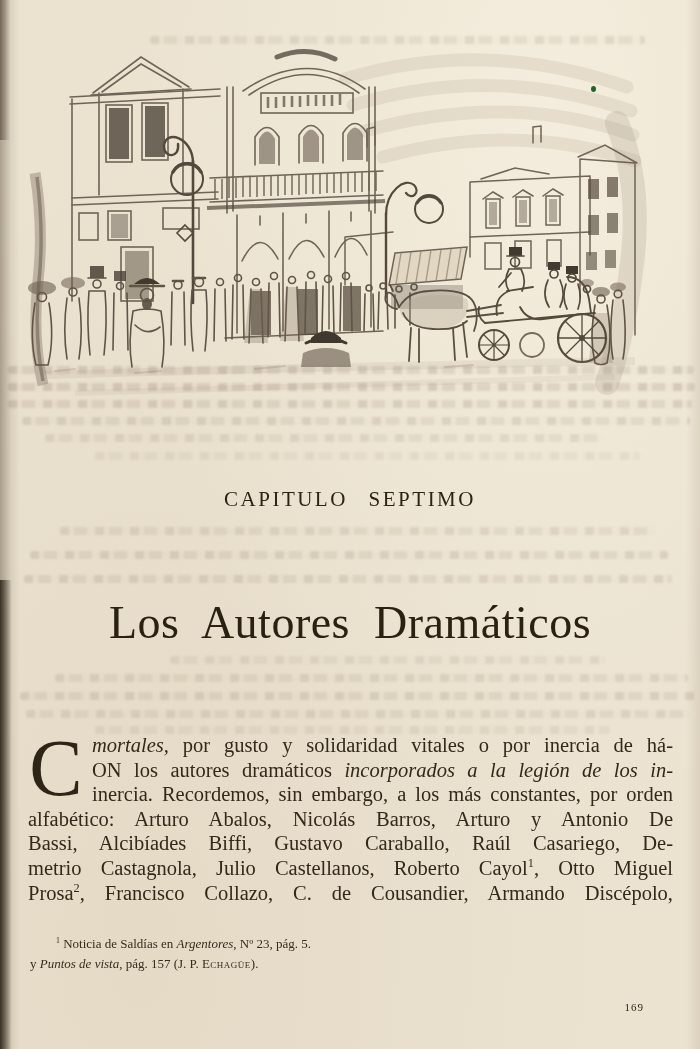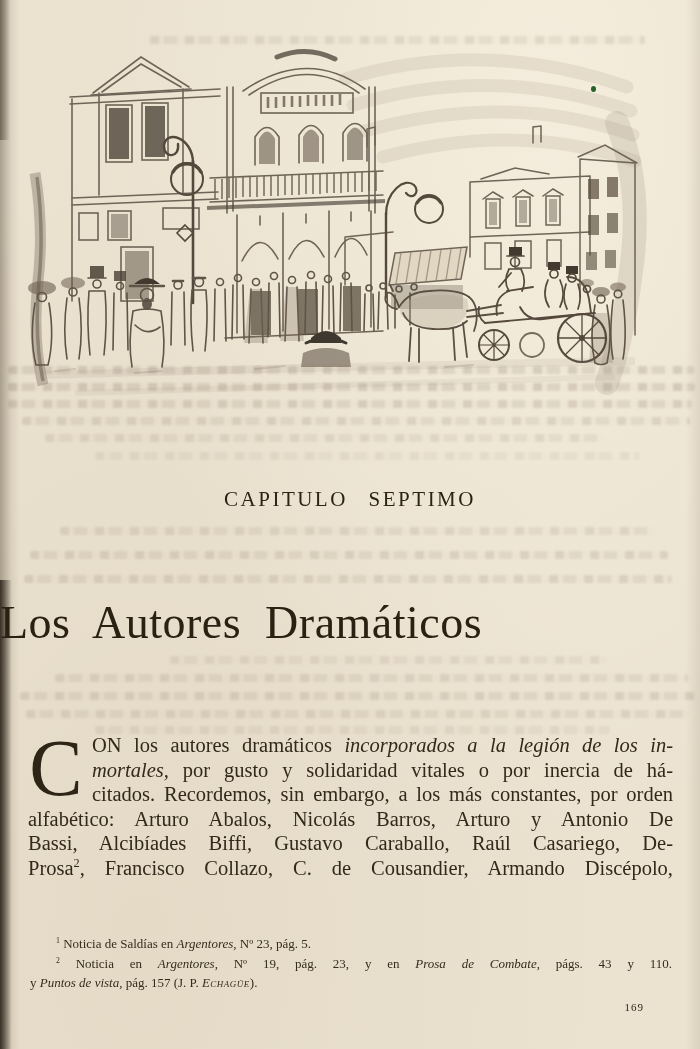--- a/index.html
+++ b/index.html
@@ -30,30 +30,30 @@
     background:repeating-linear-gradient(90deg,
       rgba(122,104,84,.30) 0 9px, rgba(122,104,84,.05) 9px 14px,
       rgba(122,104,84,.22) 14px 27px, rgba(122,104,84,.03) 27px 35px);}
 
   .illustration{position:absolute;left:15px;top:45px;width:640px;height:395px;}
 
   .speck{position:absolute;left:591px;top:86px;width:5px;height:6px;border-radius:50%;background:#23632b;}
 
   .chapter{position:absolute;left:0;right:0;top:487px;text-align:center;
     font-size:21px;letter-spacing:2.5px;word-spacing:13px;color:#2c2314;}
-  .booktitle{position:absolute;left:0;right:0;top:596px;
+  .booktitle{position:absolute;left:0;right:0;top:596px;text-align:center;
     font-size:46px;letter-spacing:.5px;word-spacing:12px;color:#2a2113;}
 
   .para{position:absolute;left:28px;right:27px;top:733px;
     font-size:20.5px;line-height:24.6px;color:#33291a;}
   .pline{text-align:justify;text-align-last:justify;}
   .dropcap{float:left;width:56px;height:72px;padding:1px 8px 0 0;
     font-size:80px;line-height:68px;text-align:center;color:#2e2516;}
   .it{font-style:italic;}
-  .sc{font-variant:small-caps;letter-spacing:.5px;font-style:italic;}
+  .sc{font-variant:small-caps;letter-spacing:.5px;}
   sup{font-size:.6em;line-height:0;vertical-align:super;}
 
   .footnotes{position:absolute;left:30px;right:28px;top:934px;
     font-size:13px;line-height:19.5px;color:#362c1d;}
   .fnline{text-align:left;}
   .fnline.fn-indent{text-indent:26px;}
   .fnline.fn-just{text-align:justify;text-align-last:justify;}
 
   .pagenum{position:absolute;top:1001px;right:56px;font-size:11px;letter-spacing:1px;color:#2f2718;}
 </style>
@@ -309,29 +309,29 @@
   <div class="spine-dark"></div>
   <div class="spine-top"></div>
   <div class="right-shade"></div>
 
   <div class="chapter">CAPITULO SEPTIMO</div>
 
   <div class="booktitle">Los Autores Dramáticos</div>
 
   <div class="para">
     <span class="dropcap">C</span>
+    <div class="pline"><span class="it">mortales,</span><span> por gusto y solidaridad vitales o por inercia de há-</span></div>
     <div class="pline"><span>ON los autores dramáticos </span><span class="it">incorporados a la legión de los in-</span></div>
-    <div class="pline"><span class="it">mortales,</span><span> por gusto y solidaridad vitales o por inercia de há-</span></div>
-    <div class="pline"><span>citados. Recordemos, sin embargo, a los más constantes, por orden</span></div>
+    <div class="pline"><span>inercia. Recordemos, sin embargo, a los más constantes, por orden</span></div>
     <div class="pline"><span>alfabético: Arturo Abalos, Nicolás Barros, Arturo y Antonio De</span></div>
     <div class="pline"><span>Bassi, Alcibíades Biffi, Gustavo Caraballo, Raúl Casariego, De-</span></div>
+    <div class="pline"><span>metrio Castagnola, Julio Castellanos, Roberto Cayol</span><sup>1</sup><span>, Otto Miguel</span></div>
     <div class="pline"><span>Prosa</span><sup>2</sup><span>, Francisco Collazo, C. de Cousandier, Armando Discépolo,</span></div>
   </div>
 
   <div class="footnotes">
     <div class="fnline fn-indent"><sup>1</sup><span> Noticia de Saldías en </span><span class="it">Argentores</span><span>, Nº 23, pág. 5.</span></div>
-    <div class="fnline fn-indent fn-just"><sup>2</sup><span> Noticia en </span><span class="it">Argentores</span><span>, Nº 19, pág. 23, y en </span><span class="it">Prosa de Combate</span><span>, págs. 43 y 110.</span></div>
     <div class="fnline"><span>y </span><span class="it">Puntos de vista</span><span>, pág. 157 (J. P. </span><span class="sc">Echagüe</span><span>).</span></div>
   </div>
 
   <div class="pagenum">169</div>
 
 </div>
 
 </body></html>

